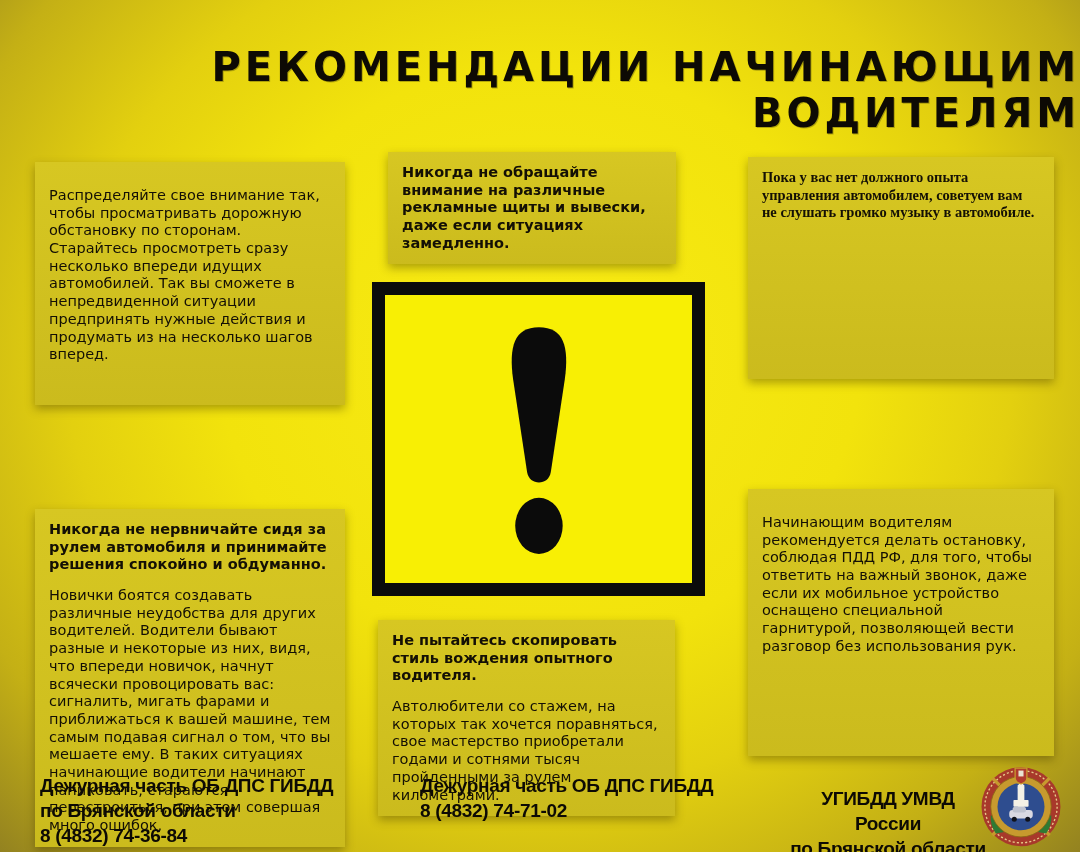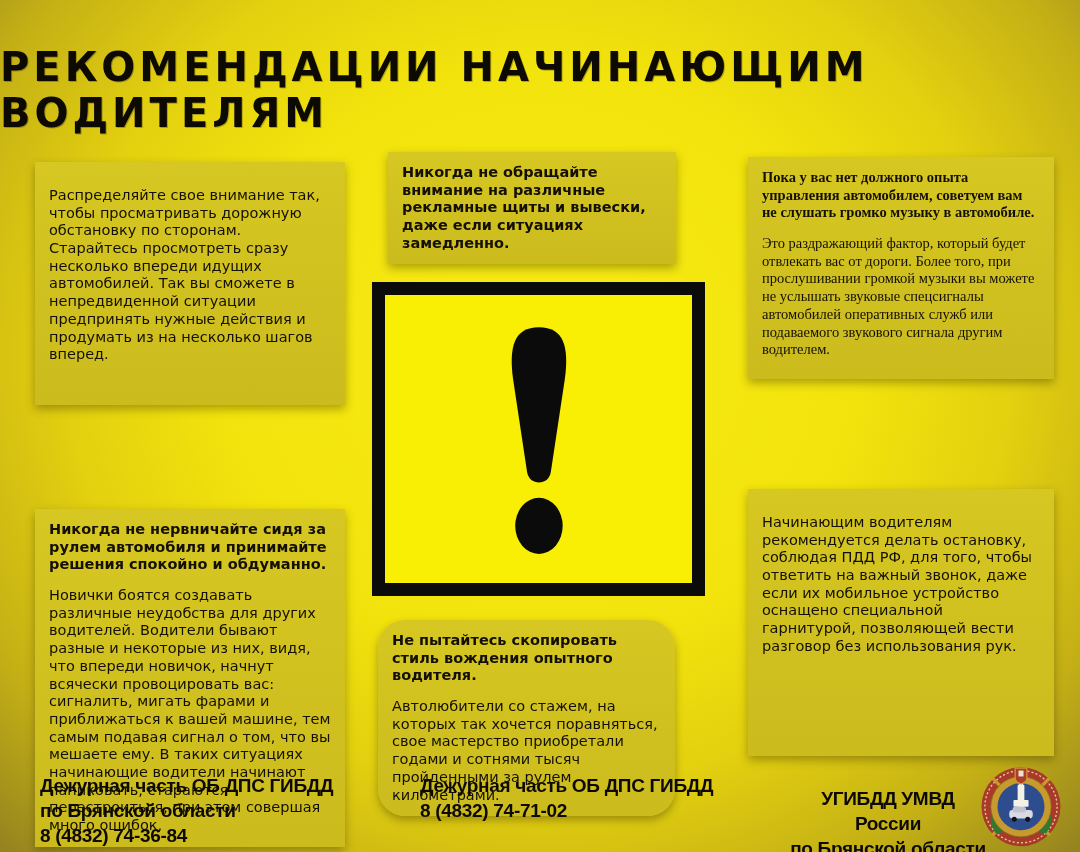--- a/index.html
+++ b/index.html
@@ -2,37 +2,37 @@
 <html><head>
 <meta charset="utf-8">
 <style>
   html,body{margin:0;padding:0;background:#222;}
   .poster{
     position:relative;width:1080px;height:852px;overflow:hidden;
     font-family:"DejaVu Sans", sans-serif;color:#141005;
     background:radial-gradient(ellipse at 50% 42%, #f8eb14 0%, #f2e30c 42%, #e3d00f 62%, #c4b015 82%, #938220 100%);
   }
   .title{
-    position:absolute;top:44px;left:0;right:0;margin:0;text-align:left;
+    position:absolute;top:44px;left:0;right:0;margin:0;text-align:right;
     font-size:40px;font-weight:800;letter-spacing:4px;color:#0d0a04;
     text-shadow:1px 1px 0 rgba(0,0,0,0.25);
   }
   .block{
     position:absolute;box-sizing:border-box;padding:12px 14px;
     background:linear-gradient(180deg,#d7c722 0%,#cbbb1d 100%);
     box-shadow:0 4px 9px rgba(55,45,0,0.38);
     font-size:14.5px;line-height:1.22;
   }
   .block p{margin:0;}
   .block .lead{font-weight:700;}
   .block .body{margin-top:13px;font-weight:500;}
   .b-l1{left:35px;top:162px;width:310px;min-height:243px;}
   .b-l2{left:35px;top:475px;width:310px;min-height:288px;margin-top:34px;}
   .b-m1{left:388px;top:152px;width:288px;}
-  .b-m2{left:378px;top:620px;width:297px;min-height:150px;border-radius:27px;}
+  .b-m2{left:378px;top:620px;width:297px;min-height:150px;}
   .b-r1{left:748px;top:157px;width:306px;min-height:222px;font-family:Liberation Serif, serif;}
   .b-r2{left:748px;top:489px;width:306px;min-height:267px;}
   .sign{
     position:absolute;left:372px;top:282px;width:333px;height:314px;box-sizing:border-box;
     border:13px solid #0b0b0b;background:#f8ef04;
     display:flex;align-items:center;justify-content:center;
   }
   .sign svg{display:block;height:232px;}
   .sr{position:absolute;width:1px;height:1px;overflow:hidden;clip:rect(0 0 0 0);white-space:nowrap;}
   .contact{
@@ -73,21 +73,20 @@
     </svg>
   </div>
 
   <section class="block b-m2">
     <p class="lead">Не пытайтесь скопировать стиль вождения опытного водителя.</p>
     <p class="body">Автолюбители со стажем, на которых так хочется поравняться, свое мастерство приобретали годами и сотнями тысяч пройденными за рулем километрами.</p>
   </section>
 
   <section class="block b-r1">
     <p class="lead">Пока у вас нет должного опыта управления автомобилем, советуем вам не слушать громко музыку в автомобиле.</p>
-    <p class="body">Это раздражающий фактор, который будет отвлекать вас от дороги. Более того, при прослушивании громкой музыки вы можете не услышать звуковые спецсигналы автомобилей оперативных служб или подаваемого звукового сигнала другим водителем.</p>
   </section>
 
   <section class="block b-r2">
     <p class="body">Начинающим водителям рекомендуется делать остановку, соблюдая ПДД РФ, для того, чтобы ответить на важный звонок, даже если их мобильное устройство оснащено специальной гарнитурой, позволяющей вести разговор без использования рук.</p>
   </section>
 
   <div class="contact c1">
     <span>Дежурная часть ОБ ДПС ГИБДД</span>
     <span>по Брянской области</span>
     <span>8 (4832) 74-36-84</span>

